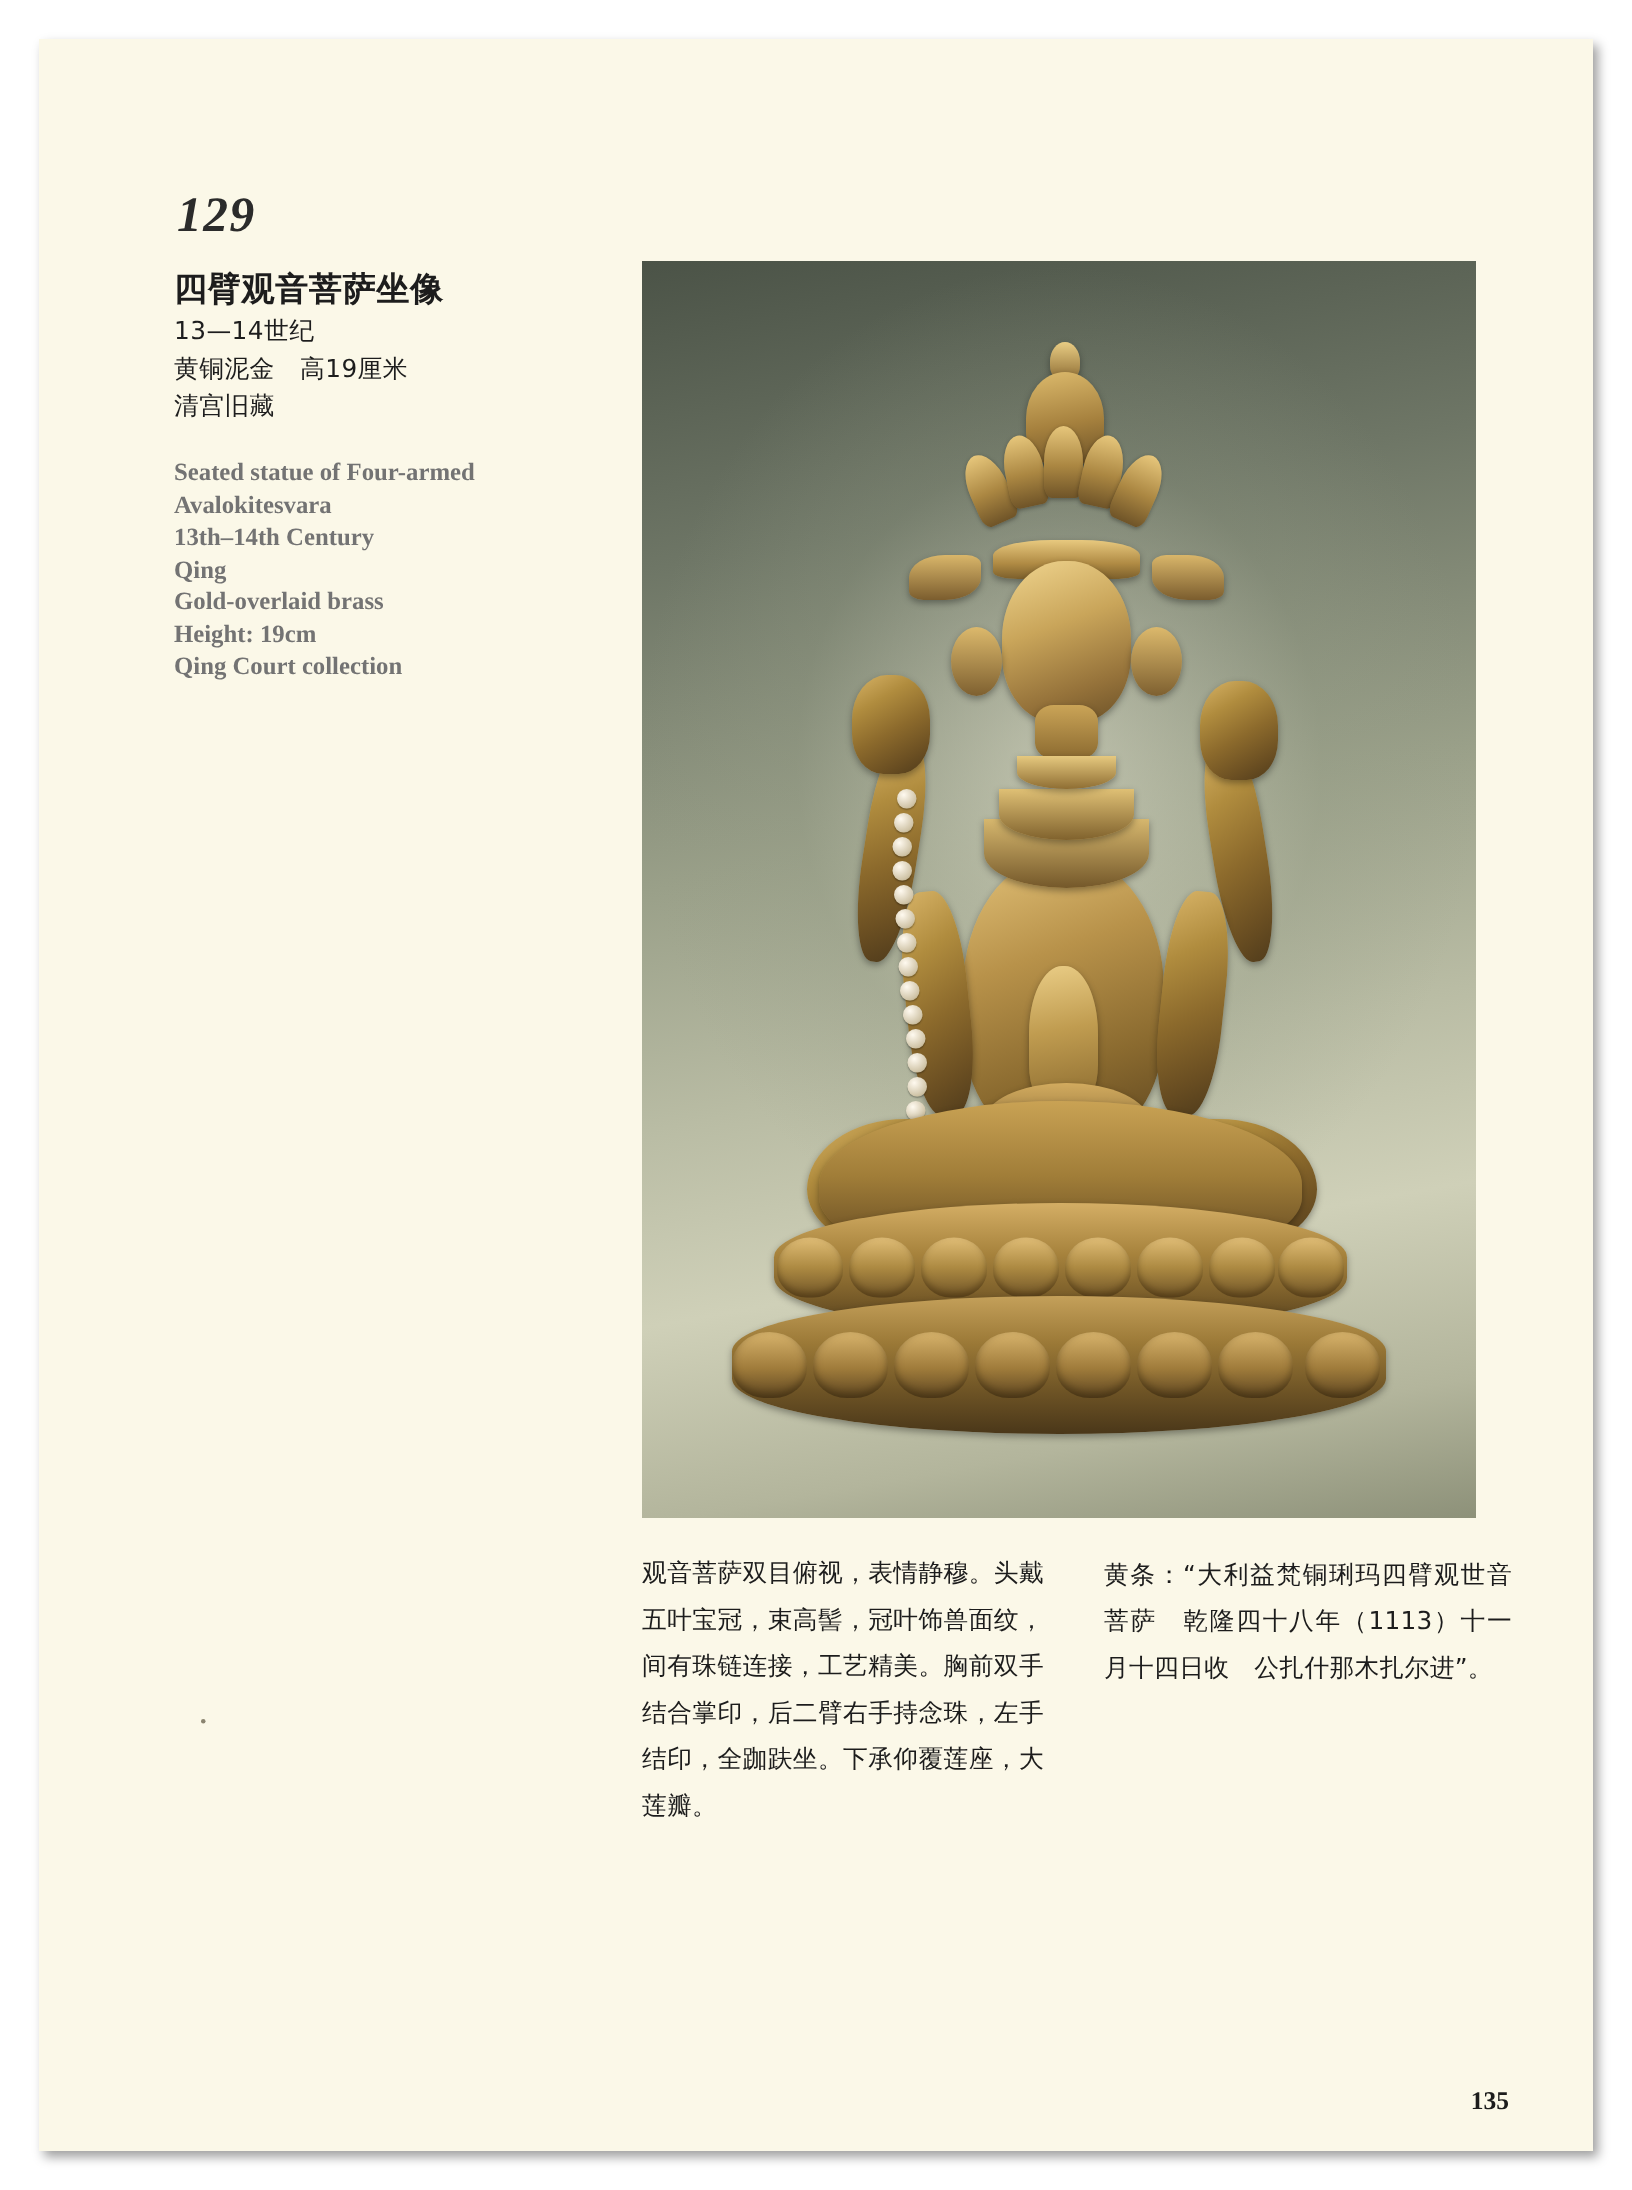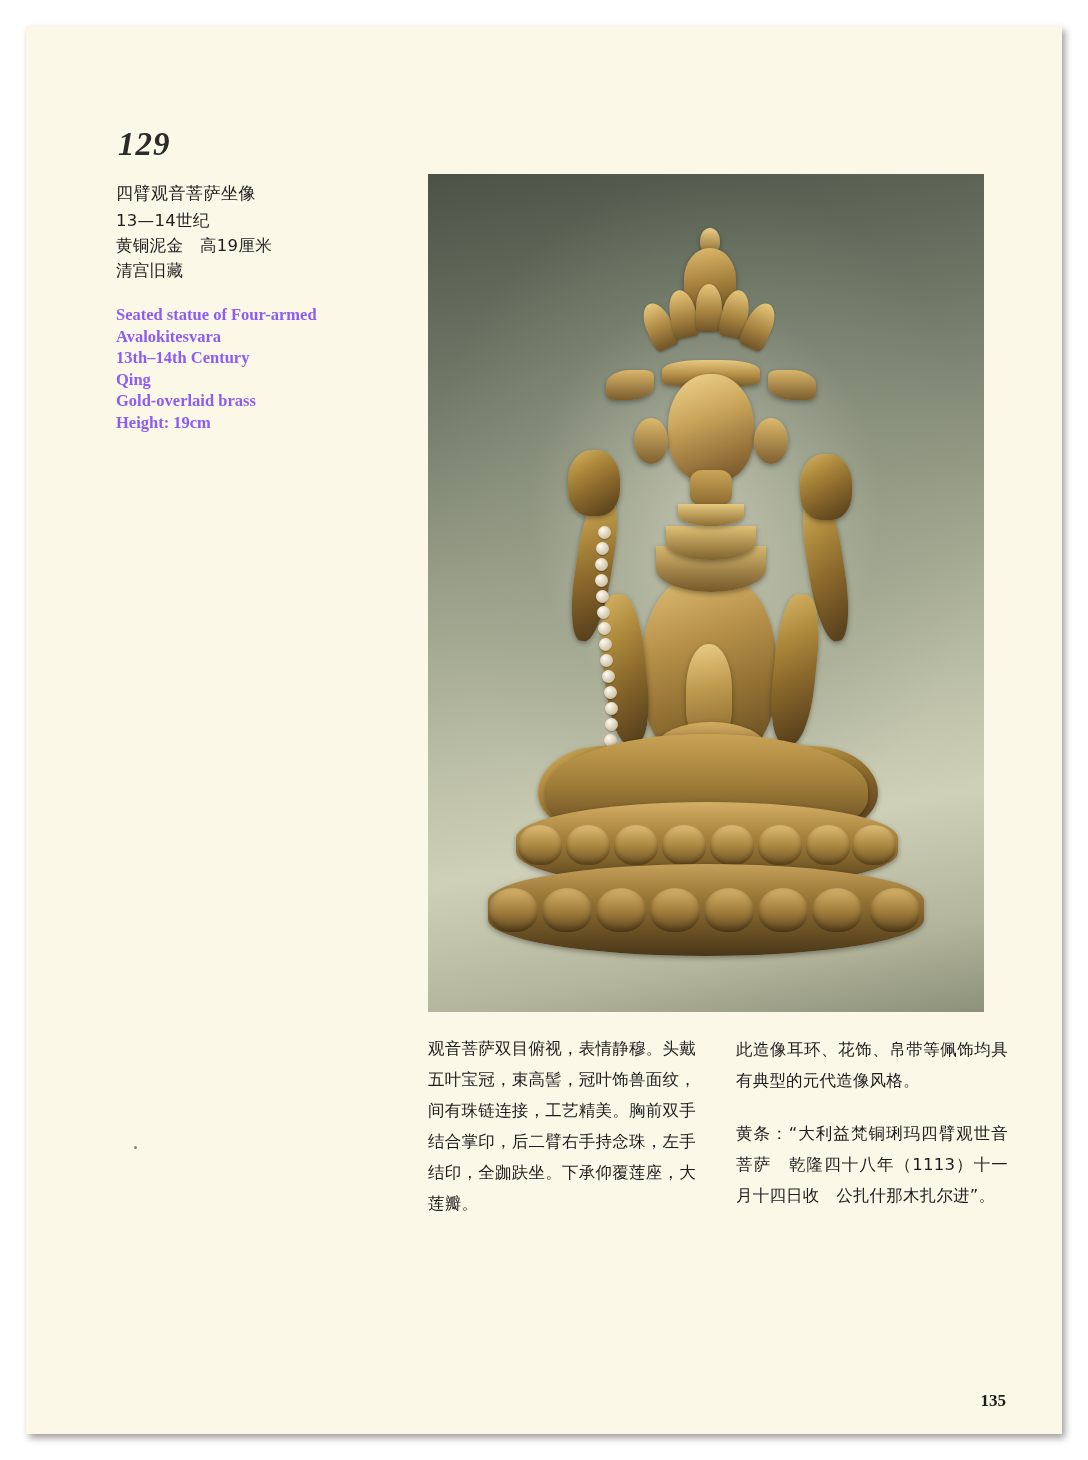--- a/index.html
+++ b/index.html
@@ -55,40 +55,40 @@
   
   .cn-block {
     position: absolute;
     left: 90px;
     top: 155px;
     width: 290px;
     color: #1d1d1d;
   }
   .cn-title {
     font-family: "DejaVu Sans", sans-serif;
-    font-size: 17px;
-    font-weight: normal;
+    font-size: 22px;
+    font-weight: bold;
     letter-spacing: 0.5px;
     line-height: 25px;
     margin-bottom: 2px;
   }
   .cn-line {
     font-family: "DejaVu Sans", sans-serif;
     font-size: 16.5px;
     line-height: 25px;
     letter-spacing: 0.3px;
   }
 
   
   .en-block {
     position: absolute;
     left: 90px;
     top: 278px;
     width: 300px;
-    color: #8b5cf6;
+    color: #737373;
   }
   .en-title {
     font-family: "Liberation Serif", serif;
     font-size: 16.5px;
     font-weight: bold;
     line-height: 21.5px;
   }
   .en-line {
     font-family: "Liberation Serif", serif;
     font-size: 16.5px;
@@ -293,20 +293,21 @@
         <div class="cn-line">清宫旧藏</div>
       </div>
 
       <div class="en-block">
         <div class="en-title">Seated statue of Four-armed</div>
         <div class="en-title">Avalokitesvara</div>
         <div class="en-line">13th–14th Century</div>
         <div class="en-line">Qing</div>
         <div class="en-line">Gold-overlaid brass</div>
         <div class="en-line">Height: 19cm</div>
+        <div class="en-line">Qing Court collection</div>
       </div>
 
       <div class="plate">
         <div class="plate-bg"></div>
         <div class="statue">
           <div class="st finial"></div>
           <div class="st topknot"></div>
           <div class="st crown-leaf" style="left:218px; top:128px; transform:rotate(-24deg);"></div>
           <div class="st crown-leaf" style="left:242px; top:116px; transform:rotate(-12deg);"></div>
           <div class="st crown-leaf" style="left:268px; top:110px;"></div>
@@ -375,21 +376,20 @@
             <div class="petal2" style="left:382px;"></div>
           </div>
         </div>
       </div>
 
       <div class="col col-left">
         <p class="para">观音菩萨双目俯视，表情静穆。头戴五叶宝冠，束高髻，冠叶饰兽面纹，间有珠链连接，工艺精美。胸前双手结合掌印，后二臂右手持念珠，左手结印，全跏趺坐。下承仰覆莲座，大莲瓣。</p>
       </div>
 
       <div class="col col-right">
-        <p class="para">此造像耳环、花饰、帛带等佩饰均具有典型的元代造像风格。</p>
         <p class="para">黄条：“大利益梵铜琍玛四臂观世音菩萨　乾隆四十八年（1113）十一月十四日收　公扎什那木扎尔进”。</p>
       </div>
 
       <div class="speck"></div>
 
       <div class="folio">135</div>
 
     </div>
   </div>
 </div>

